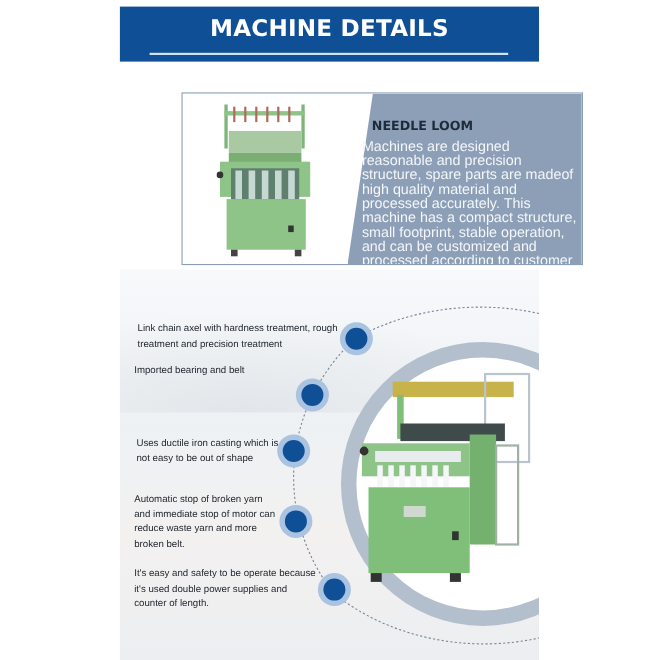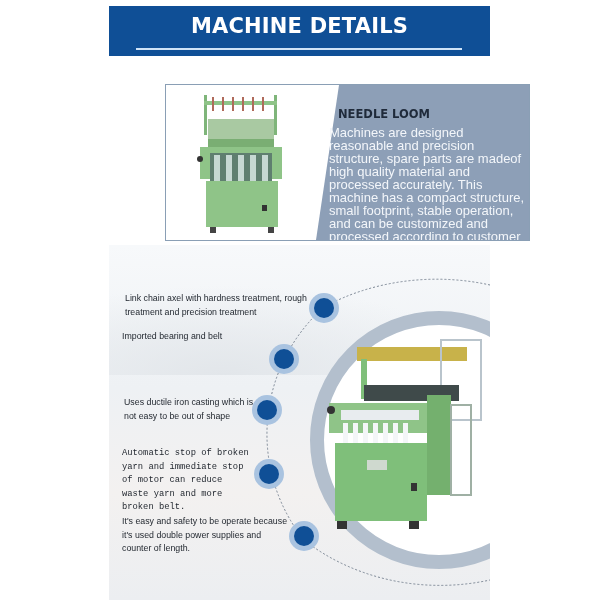--- a/index.html
+++ b/index.html
@@ -107,21 +107,21 @@
 <div class="feat" style="left:122px;top:330px;width:150px;">Imported bearing and belt</div>
 <div class="dot-outer" style="left:269px;top:344px;">
     <div class="dot-inner"></div>
   </div>
 
 <div class="feat" style="left:124px;top:396px;width:140px;">Uses ductile iron casting which is not easy to be out of shape</div>
 <div class="dot-outer" style="left:252px;top:395px;">
     <div class="dot-inner"></div>
   </div>
 
-<div class="feat" style="left:122px;top:447px;width:130px;font-family:Liberation Mono, monospace;">Automatic stop of broken yarn and immediate stop of motor can reduce waste yarn and more broken belt.</div>
+<div class="feat" style="left:122px;top:447px;width:130px;">Automatic stop of broken yarn and immediate stop of motor can reduce waste yarn and more broken belt.</div>
 <div class="dot-outer" style="left:254px;top:459px;">
     <div class="dot-inner"></div>
   </div>
 
 <div class="feat" style="left:122px;top:515px;width:170px;">It's easy and safety to be operate because it's used double power supplies and counter of length.</div>
 <div class="dot-outer" style="left:289px;top:521px;">
     <div class="dot-inner"></div>
   </div>
 
 </body></html>

